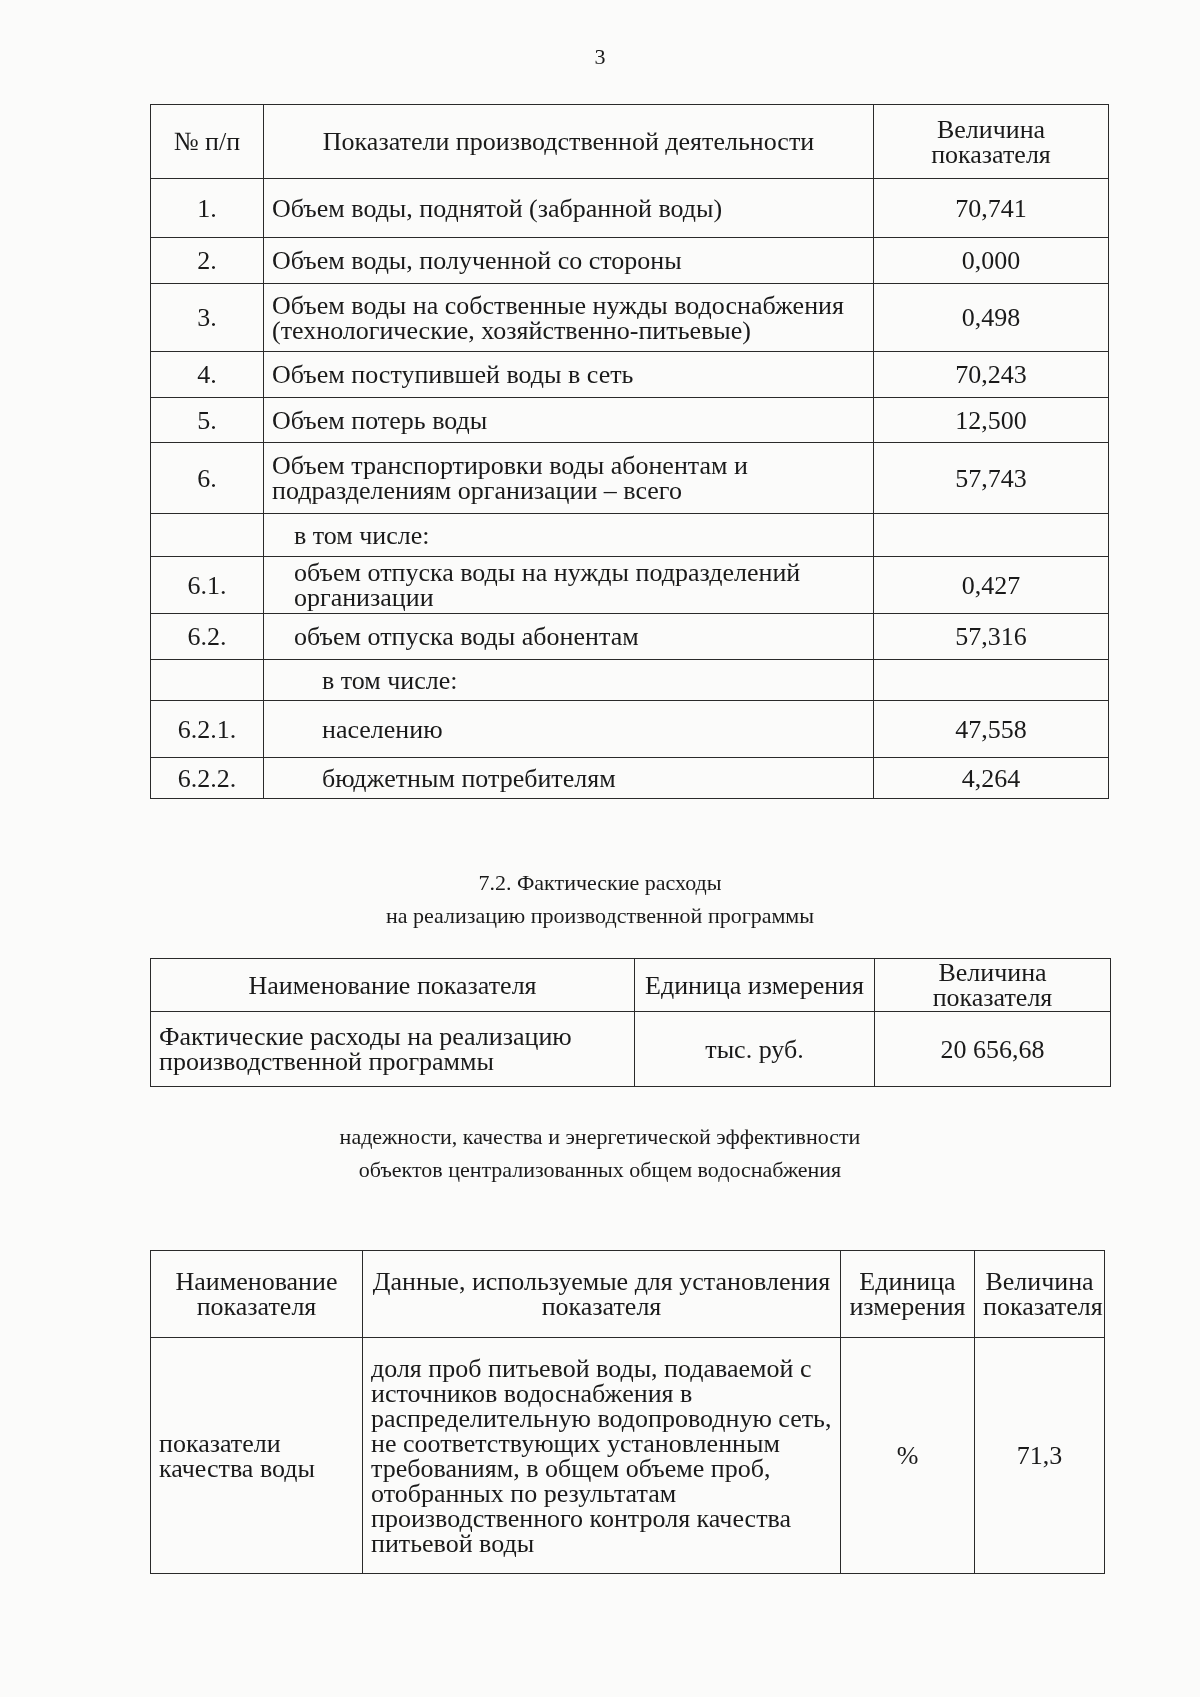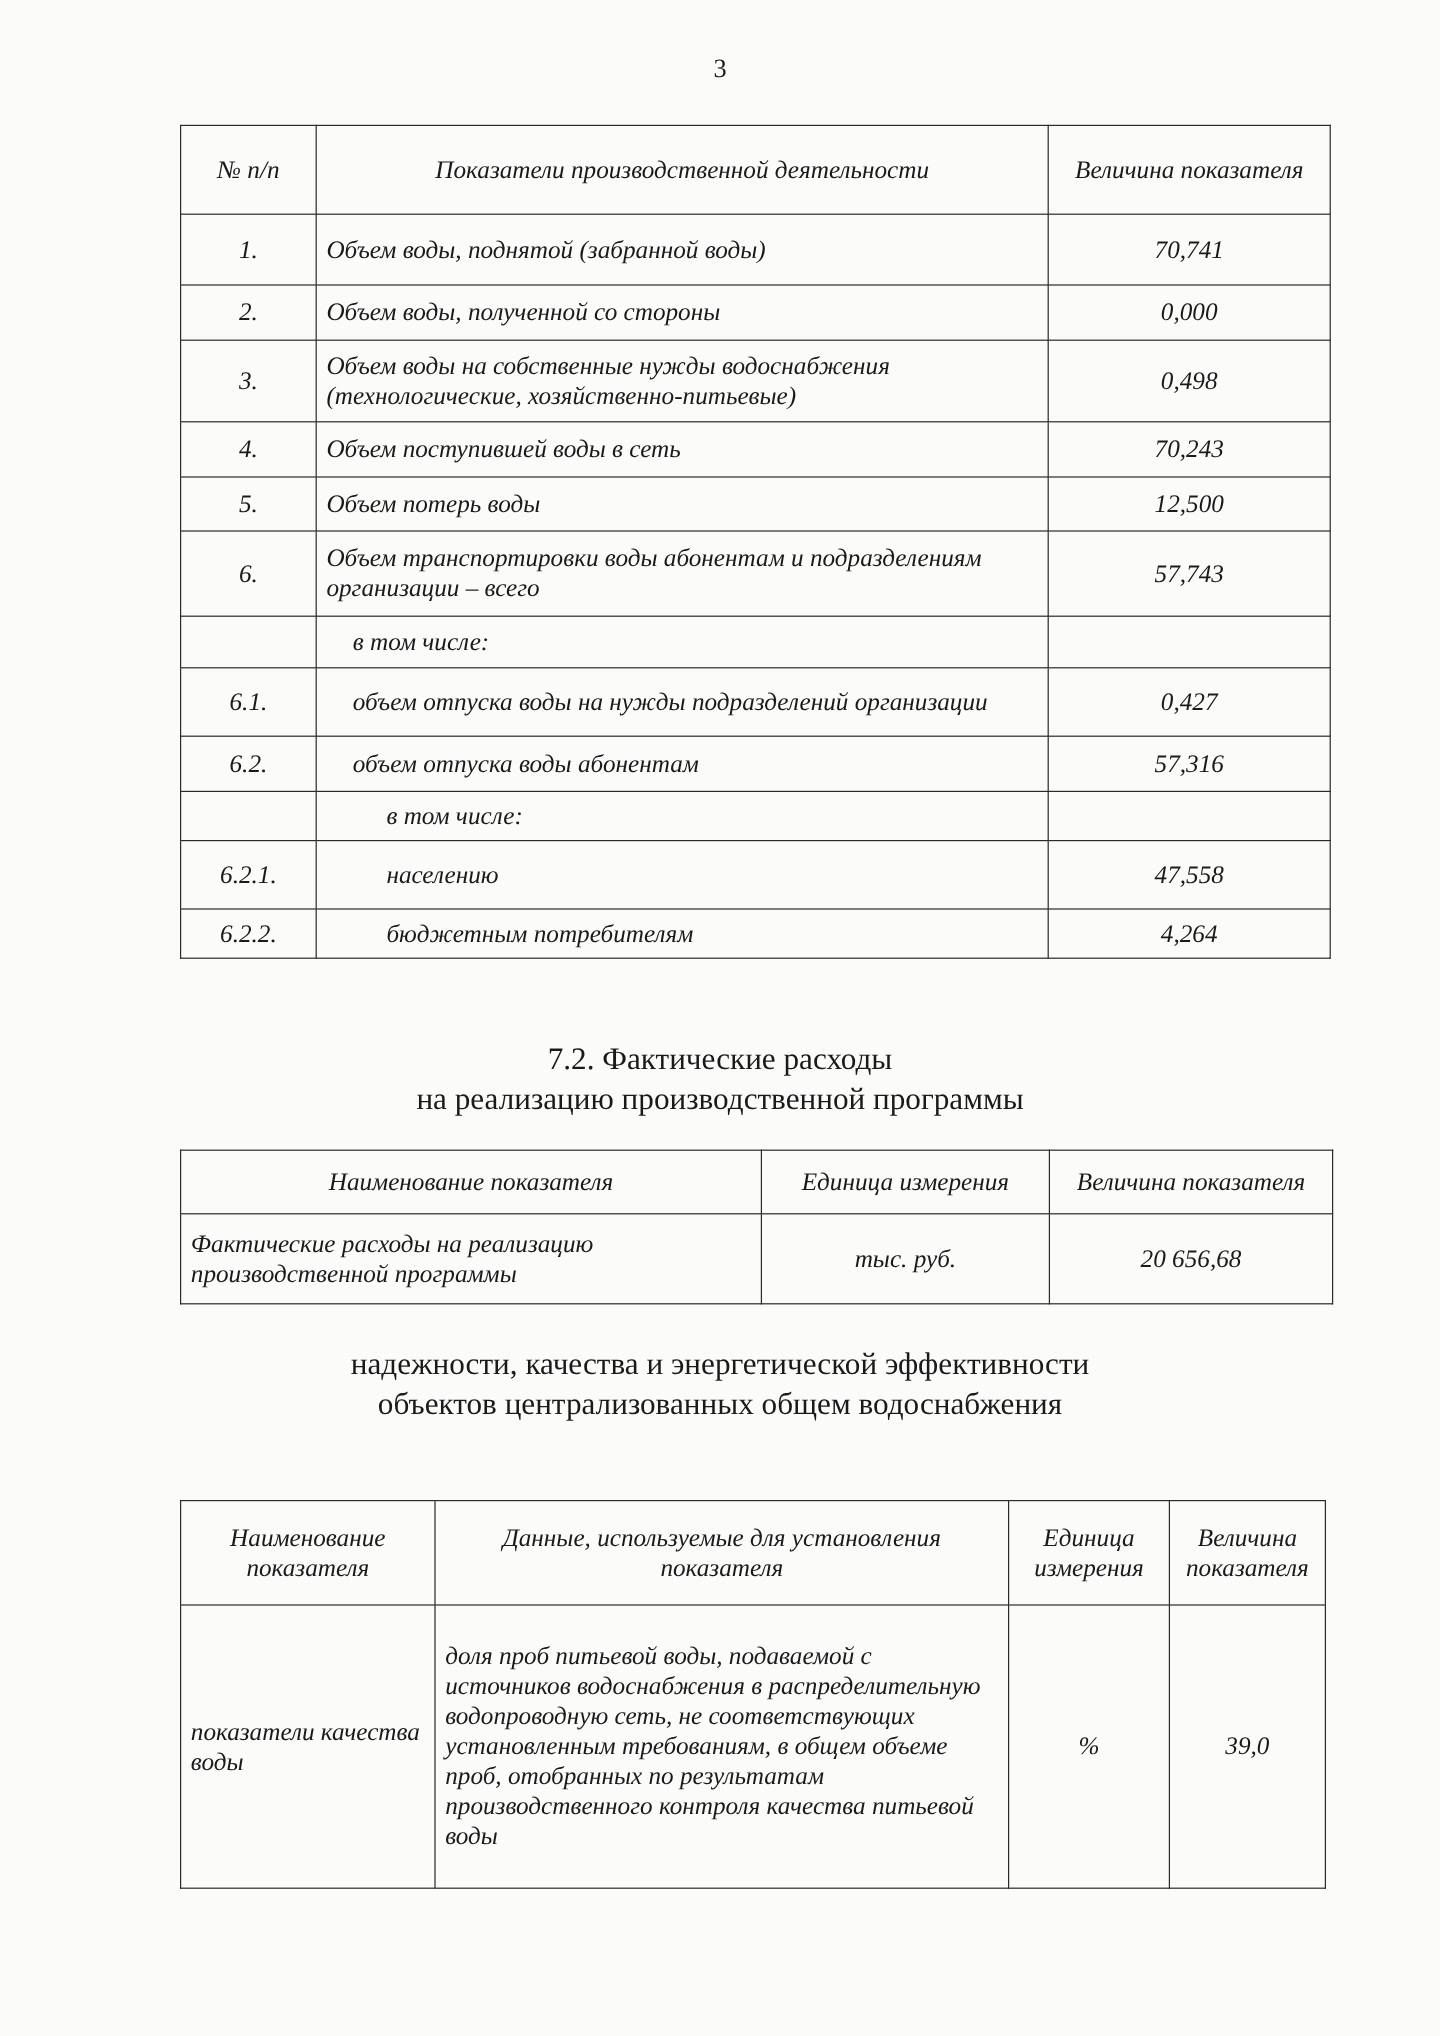--- a/index.html
+++ b/index.html
@@ -3,28 +3,28 @@
 <meta charset="utf-8">
 <style>
   html, body { margin: 0; padding: 0; }
   body {
     width: 1200px; height: 1697px; background: #fbfbfa; position: relative;
     font-family: "Liberation Serif", "DejaVu Serif", serif; color: #1a1a1a;
     overflow: hidden;
   }
   .page-num { position: absolute; top: 44px; left: 0; width: 1200px; text-align: center; font-size: 22px; }
   table { border-collapse: collapse; position: absolute; table-layout: fixed; }
-  td, th { border: 1.5px solid #2a2a2a; font-weight: normal; padding: 0 8px; font-size: 21px; line-height: 25px; font-style: italic; }
+  td, th { border: 1.5px solid #2a2a2a; font-weight: normal; padding: 0 8px; font-size: 26px; line-height: 25px; }
   #t1 { left: 150px; top: 104px; width: 958px; }
   #t1 td.num { text-align: center; }
   #t1 td.val { text-align: center; }
   #t1 td.ind1 { padding-left: 30px; }
   #t1 td.ind2 { padding-left: 58px; }
   #t1 th { text-align: center; }
-  .h2 { position: absolute; left: 0; width: 1200px; text-align: center; font-size: 26px; line-height: 33px; }
+  .h2 { position: absolute; left: 0; width: 1200px; text-align: center; font-size: 22px; line-height: 33px; }
   #t2 { left: 150px; top: 958px; width: 960px; }
   #t2 th { text-align: center; height: 52px; }
   #t2 td { height: 74px; }
   #t3 { left: 150px; top: 1250px; width: 954px; }
   #t3 th { text-align: center; height: 86px; }
   #t3 td { vertical-align: middle; }
   .c { text-align: center; }
 </style>
 </head>
 <body>
@@ -147,16 +147,16 @@
       <tr>
     <th>Наименование показателя</th>
     <th>Данные, используемые для установления показателя</th>
     <th>Единица измерения</th>
     <th>Величина показателя</th>
   </tr>
   <tr style="height:236px">
     <td>показатели качества воды</td>
     <td>доля проб питьевой воды, подаваемой с источников водоснабжения в распределительную водопроводную сеть, не соответствующих установленным требованиям, в общем объеме проб, отобранных по результатам производственного контроля качества питьевой воды</td>
     <td class="c">%</td>
-    <td class="c">39,0</td>
+    <td class="c">71,3</td>
   </tr>
 </tbody>
   </table>
 
 </body></html>

